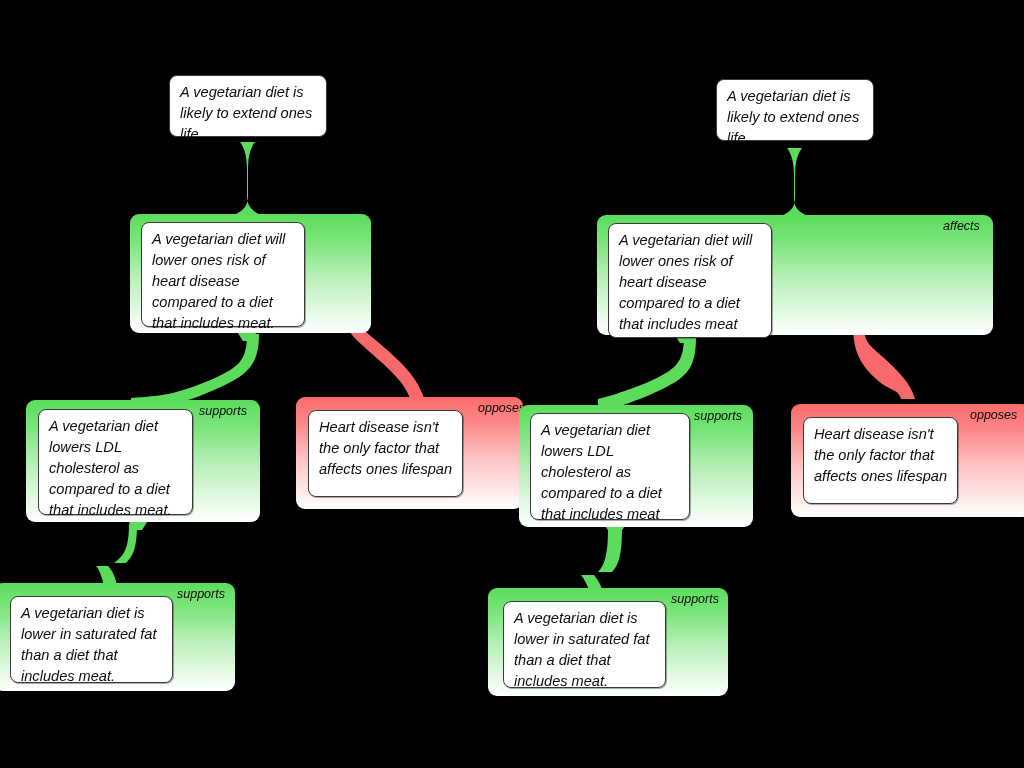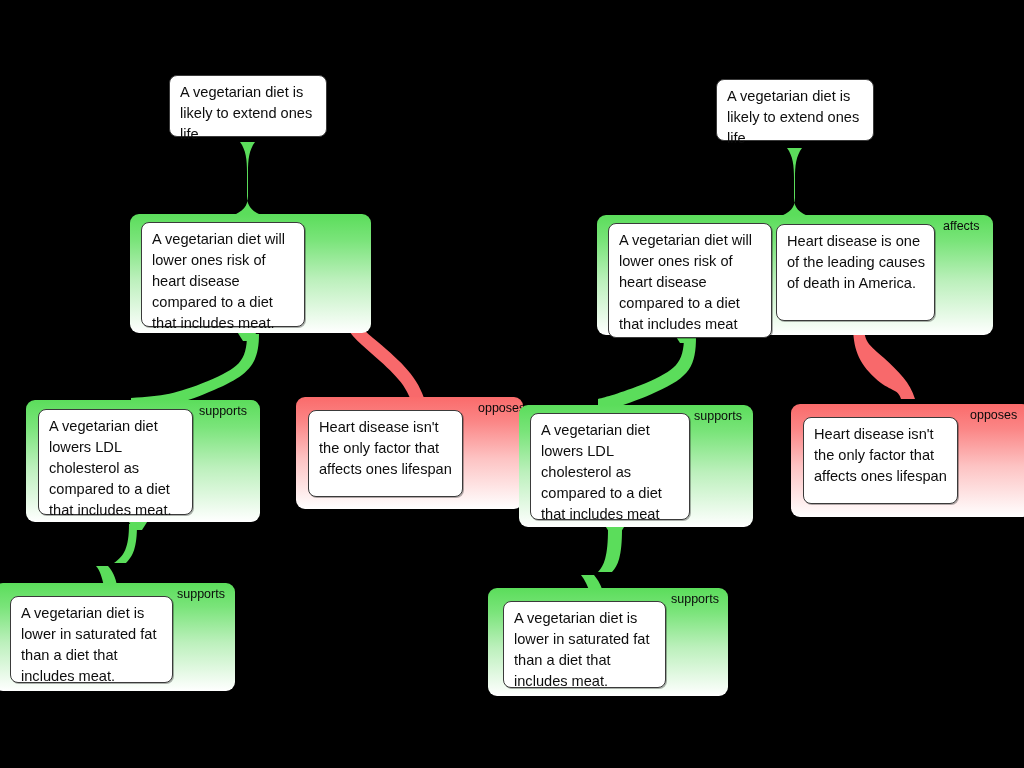--- a/index.html
+++ b/index.html
@@ -2,21 +2,21 @@
 <html><head>
 <meta charset="utf-8">
 <title>Argument Map</title>
 <style>
   html,body{margin:0;padding:0;background:#000;}
   body{
     width:1024px;height:768px;overflow:hidden;position:relative;
     font-family:"Liberation Sans","DejaVu Sans",sans-serif;
     background:#000;
   }
-  #stage{position:absolute;left:0;top:0;width:1024px;height:556px;}
+  #stage{position:absolute;left:0;top:0;width:1024px;height:556px;font-style:italic;}
 
   
   #links{position:absolute;left:0;top:0;width:1024px;height:768px;}
 
   
   .group{
     position:absolute;
     border-radius:9px;
     overflow:hidden;
     box-sizing:border-box;
@@ -127,23 +127,20 @@
   <div class="card root" style="left:716px;top:79px;width:158px;height:62px;">
     <p>A vegetarian diet is likely to extend ones life</p>
   </div>
 
   <div class="group supports" style="left:597px;top:215px;width:396px;height:120px;">
     <span class="reltag" style="left:346px;">affects</span>
   </div>
   <div class="card" style="left:608px;top:223px;width:164px;height:115px;">
     <p>A vegetarian diet will lower ones risk of heart disease compared to a diet that includes meat</p>
   </div>
-  <div class="card" style="left:776px;top:224px;width:159px;height:97px;">
-    <p>Heart disease is one of the leading causes of death in America.</p>
-  </div>
 
   <div class="group opposes" style="left:791px;top:404px;width:240px;height:113px;">
     <span class="reltag" style="left:179px;">opposes</span>
   </div>
   <div class="card" style="left:803px;top:417px;width:155px;height:87px;">
     <p>Heart disease isn't the only factor that affects ones lifespan</p>
   </div>
 
   <div class="group supports" style="left:519px;top:405px;width:234px;height:122px;">
     <span class="reltag" style="left:175px;">supports</span>

